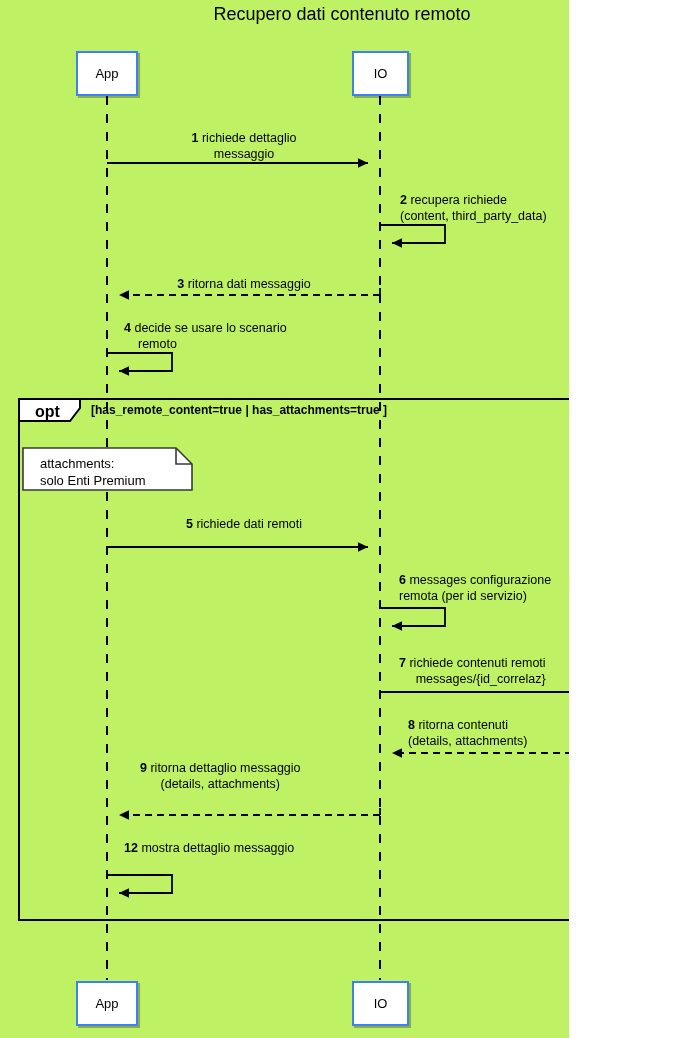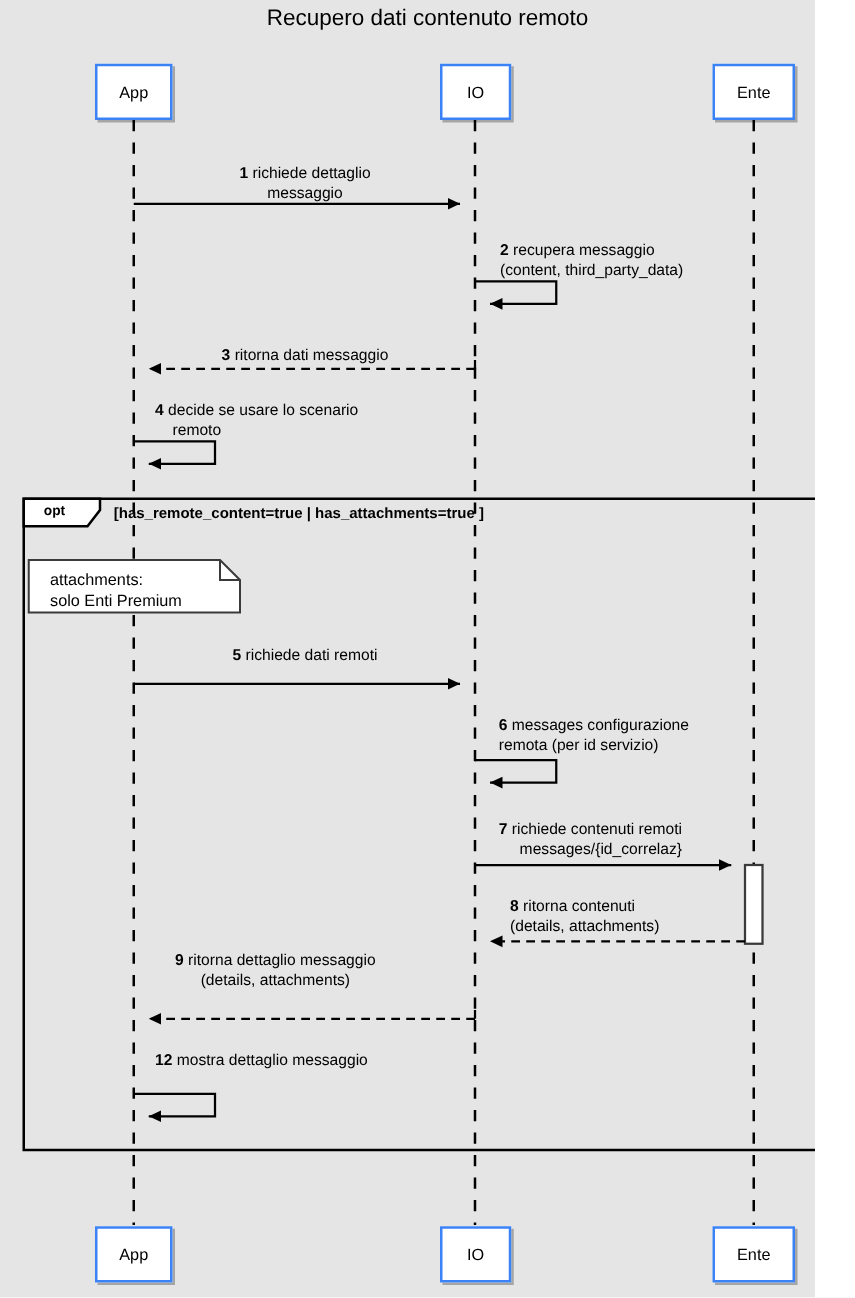--- a/index.html
+++ b/index.html
@@ -2,23 +2,23 @@
 <html><head>
 <meta charset="utf-8">
 <style>
   html, body {
     margin: 0;
     padding: 0;
     background: #ffffff;
   }
   #canvas {
     position: relative;
-    width: 652px;
+    width: 569px;
     height: 1038px;
-    background: #e5e5e5;
+    background: #bef264;
     font-family: "Liberation Sans", sans-serif;
     overflow: hidden;
   }
   #diagram-svg {
     position: absolute;
     left: 0;
     top: 0;
   }
   .dtitle {
     position: absolute;
@@ -50,21 +50,21 @@
     color: #000000;
     line-height: 16px;
     white-space: nowrap;
   }
   .msg .seq { font-weight: bold; }
   .msg.center { text-align: center; transform: translateX(-50%); }
   .msg.left { text-align: left; }
   
   .opt-label {
     position: absolute;
-    font-size: 11px;
+    font-size: 16px;
     font-weight: bold;
     color: #000000;
   }
   .opt-guard {
     position: absolute;
     font-size: 12px;
     font-weight: bold;
     color: #000000;
     white-space: nowrap;
   }
@@ -205,21 +205,21 @@
     <div>
       <span class="seq">1</span>
       <span>richiede dettaglio</span>
     </div>
     <div>messaggio</div>
   </div>
 
   <div class="msg left" style="left:400px; top:192px;">
     <div>
       <span class="seq">2</span>
-      <span>recupera messaggio</span>
+      <span>recupera richiede</span>
     </div>
     <div style="text-align:right;">(content, third_party_data)</div>
   </div>
 
   <div class="msg center" style="left:244px; top:276px;">
     <div>
       <span class="seq">3</span>
       <span>ritorna dati messaggio</span>
     </div>
   </div>

